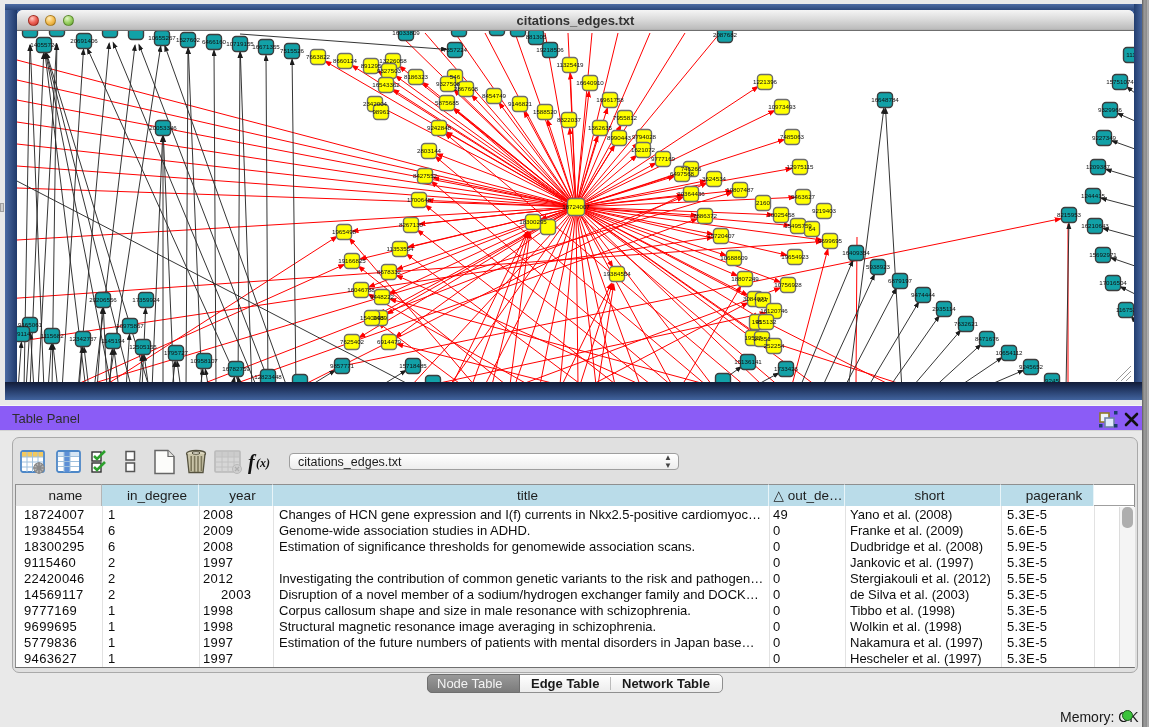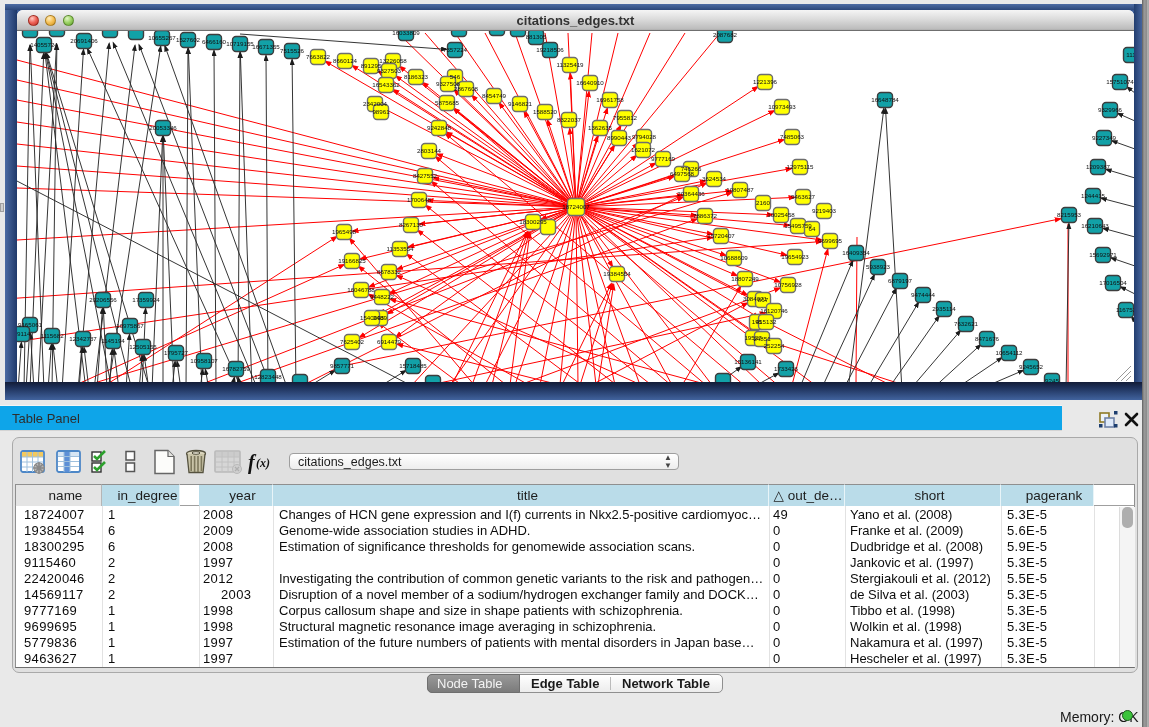--- a/index.html
+++ b/index.html
@@ -17,21 +17,21 @@
 #tbar .ttl{position:absolute;left:0;right:0;top:3px;text-align:center;font-size:13px;font-weight:bold;color:#333}
 .lamp{position:absolute;top:4.5px;width:11px;height:11px;border-radius:50%}
 #lr{left:10.5px;background:radial-gradient(circle at 35% 28%,#ffc9c2,#ee6156 50%,#b93227);border:.5px solid rgba(120,20,10,.6)}
 #ly{left:28px;background:radial-gradient(circle at 35% 28%,#ffeebd,#f6bf53 50%,#cf9626);border:.5px solid rgba(130,90,10,.6)}
 #lg{left:45.5px;background:radial-gradient(circle at 35% 28%,#e1f6c4,#9ad162 50%,#5f9e2f);border:.5px solid rgba(60,100,20,.6)}
 #gwrap{left:0;top:21px;width:1117px;height:351px;overflow:hidden;background:#fff}
 
 #rstrip{left:1142px;top:0;width:7px;height:727px;background:linear-gradient(90deg,#5e5e5e,#9a9a9a 30%,#8b8b8b 70%,#c9c9c9 85%,#8f8f8f)}
 #lnotch{left:0px;top:203px;width:4px;height:9px;background:#cfcfcf;border:1px solid #9f9f9f}
 
-#phead{left:0;top:405px;width:1062px;height:26px;background:#0ea5e9;border-top:1px solid #f5f5f5;border-bottom:1px solid #d4d4d4}
+#phead{left:0;top:405px;width:1142px;height:26px;background:#8b5cf6;border-top:1px solid #f5f5f5;border-bottom:1px solid #d4d4d4}
 #phead .t{position:absolute;left:12px;top:5px;font-size:13px;color:#2e2e2e}
 #panel{left:12px;top:437px;width:1126px;height:236px;background:#e0e0e0;border:1px solid #a9a9a9;border-radius:7px}
 #combo{left:289px;top:453px;width:390px;height:17px;border:1px solid #9e9e9e;border-radius:4px;
 background:linear-gradient(180deg,#ffffff,#ededed);font-size:12.5px;color:#1c1c1c;padding:1px 0 0 8px}
 #combo .ud{position:absolute;right:6px;top:0px;font-size:8px;color:#444;line-height:8px}
 
 #thead{left:15px;top:484px;width:1120px;height:22px;background:#fff;border:1px solid #8f8f8f;border-bottom:1px solid #9f9f9f}
 .hc{position:absolute;top:484px;height:22px;background:#badce9;border-top:1px solid #8f8f8f;border-right:1px solid #e8f4f8;
 font-size:13.5px;color:#1d1d1d;text-align:center;line-height:21px;padding-left:14px;white-space:nowrap;overflow:hidden}
 #tbody{left:15px;top:506px;width:1120px;height:162px;background:#fff;border-left:1px solid #8f8f8f;border-right:1px solid #8f8f8f;border-bottom:1px solid #6f6f6f}
@@ -635,21 +635,21 @@
   <circle cx="25" cy="21" r="4.5" fill="#c2c2c2" stroke="#9a9a9a"></circle>
         <path d="M23,19l4,4M27,19l-4,4" stroke="#888" stroke-width="1.3"></path>
       </g>
 
   <text x="230" y="21" font-family="Liberation Serif,serif" font-style="italic" font-weight="bold" font-size="20" fill="#111">f</text>
   <text x="238" y="19" font-family="Liberation Serif,serif" font-style="italic" font-weight="bold" font-size="12" fill="#111">(x)</text>
  </svg>
  <div class="abs" id="combo">citations_edges.txt<span class="ud">▲<br>▼</span></div>
  <div class="abs" id="thead"></div>
  <div class="hc" style="left:16px;width:86px;background:#e4e4e4;border-right:1px solid #b5b5b5">name</div>
- <div class="hc" style="left:102px;width:78px">in_degree</div>
+ <div class="hc" style="left:102px;width:97px">in_degree</div>
  <div class="hc" style="left:199px;width:74px">year</div>
  <div class="hc" style="left:273px;width:496px">title</div>
  <div class="hc" style="left:769px;width:76px;text-align:center;padding-left:3px">△ out_de…</div>
  <div class="hc" style="left:845px;width:156px">short</div>
  <div class="hc" style="left:1001px;width:93px">pagerank</div>
  <div class="abs" id="tbody"></div>
  <div class="tr" style="top:507px">
 <span class="num" style="left:24px">18724007</span>
       <span class="num" style="left:108px">1</span>
       <span class="num" style="left:203px">2008</span>
@@ -699,21 +699,21 @@
       <span class="num" style="left:221px">2003</span>
 <span style="left:279px;width:486px;overflow:hidden">Disruption of a novel member of a sodium/hydrogen exchanger family and DOCK…</span>
       <span class="num" style="left:773px">0</span>
       <span style="left:850px">de Silva et al. (2003)</span>
 <span class="num" style="left:1007px">5.3E-5</span>
     </div>
 <div class="tr" style="top:603px">
 <span class="num" style="left:24px">9777169</span>
       <span class="num" style="left:108px">1</span>
       <span class="num" style="left:203px">1998</span>
-<span style="left:279px;width:486px;overflow:hidden">Corpus callosum shape and size in shape patients with schizophrenia.</span>
+<span style="left:279px;width:486px;overflow:hidden">Corpus callosum shape and size in male resonance with schizophrenia.</span>
       <span class="num" style="left:773px">0</span>
       <span style="left:850px">Tibbo et al. (1998)</span>
 <span class="num" style="left:1007px">5.3E-5</span>
     </div>
 <div class="tr" style="top:619px">
 <span class="num" style="left:24px">9699695</span>
       <span class="num" style="left:108px">1</span>
       <span class="num" style="left:203px">1998</span>
 <span style="left:279px;width:486px;overflow:hidden">Structural magnetic resonance image averaging in schizophrenia.</span>
       <span class="num" style="left:773px">0</span>

